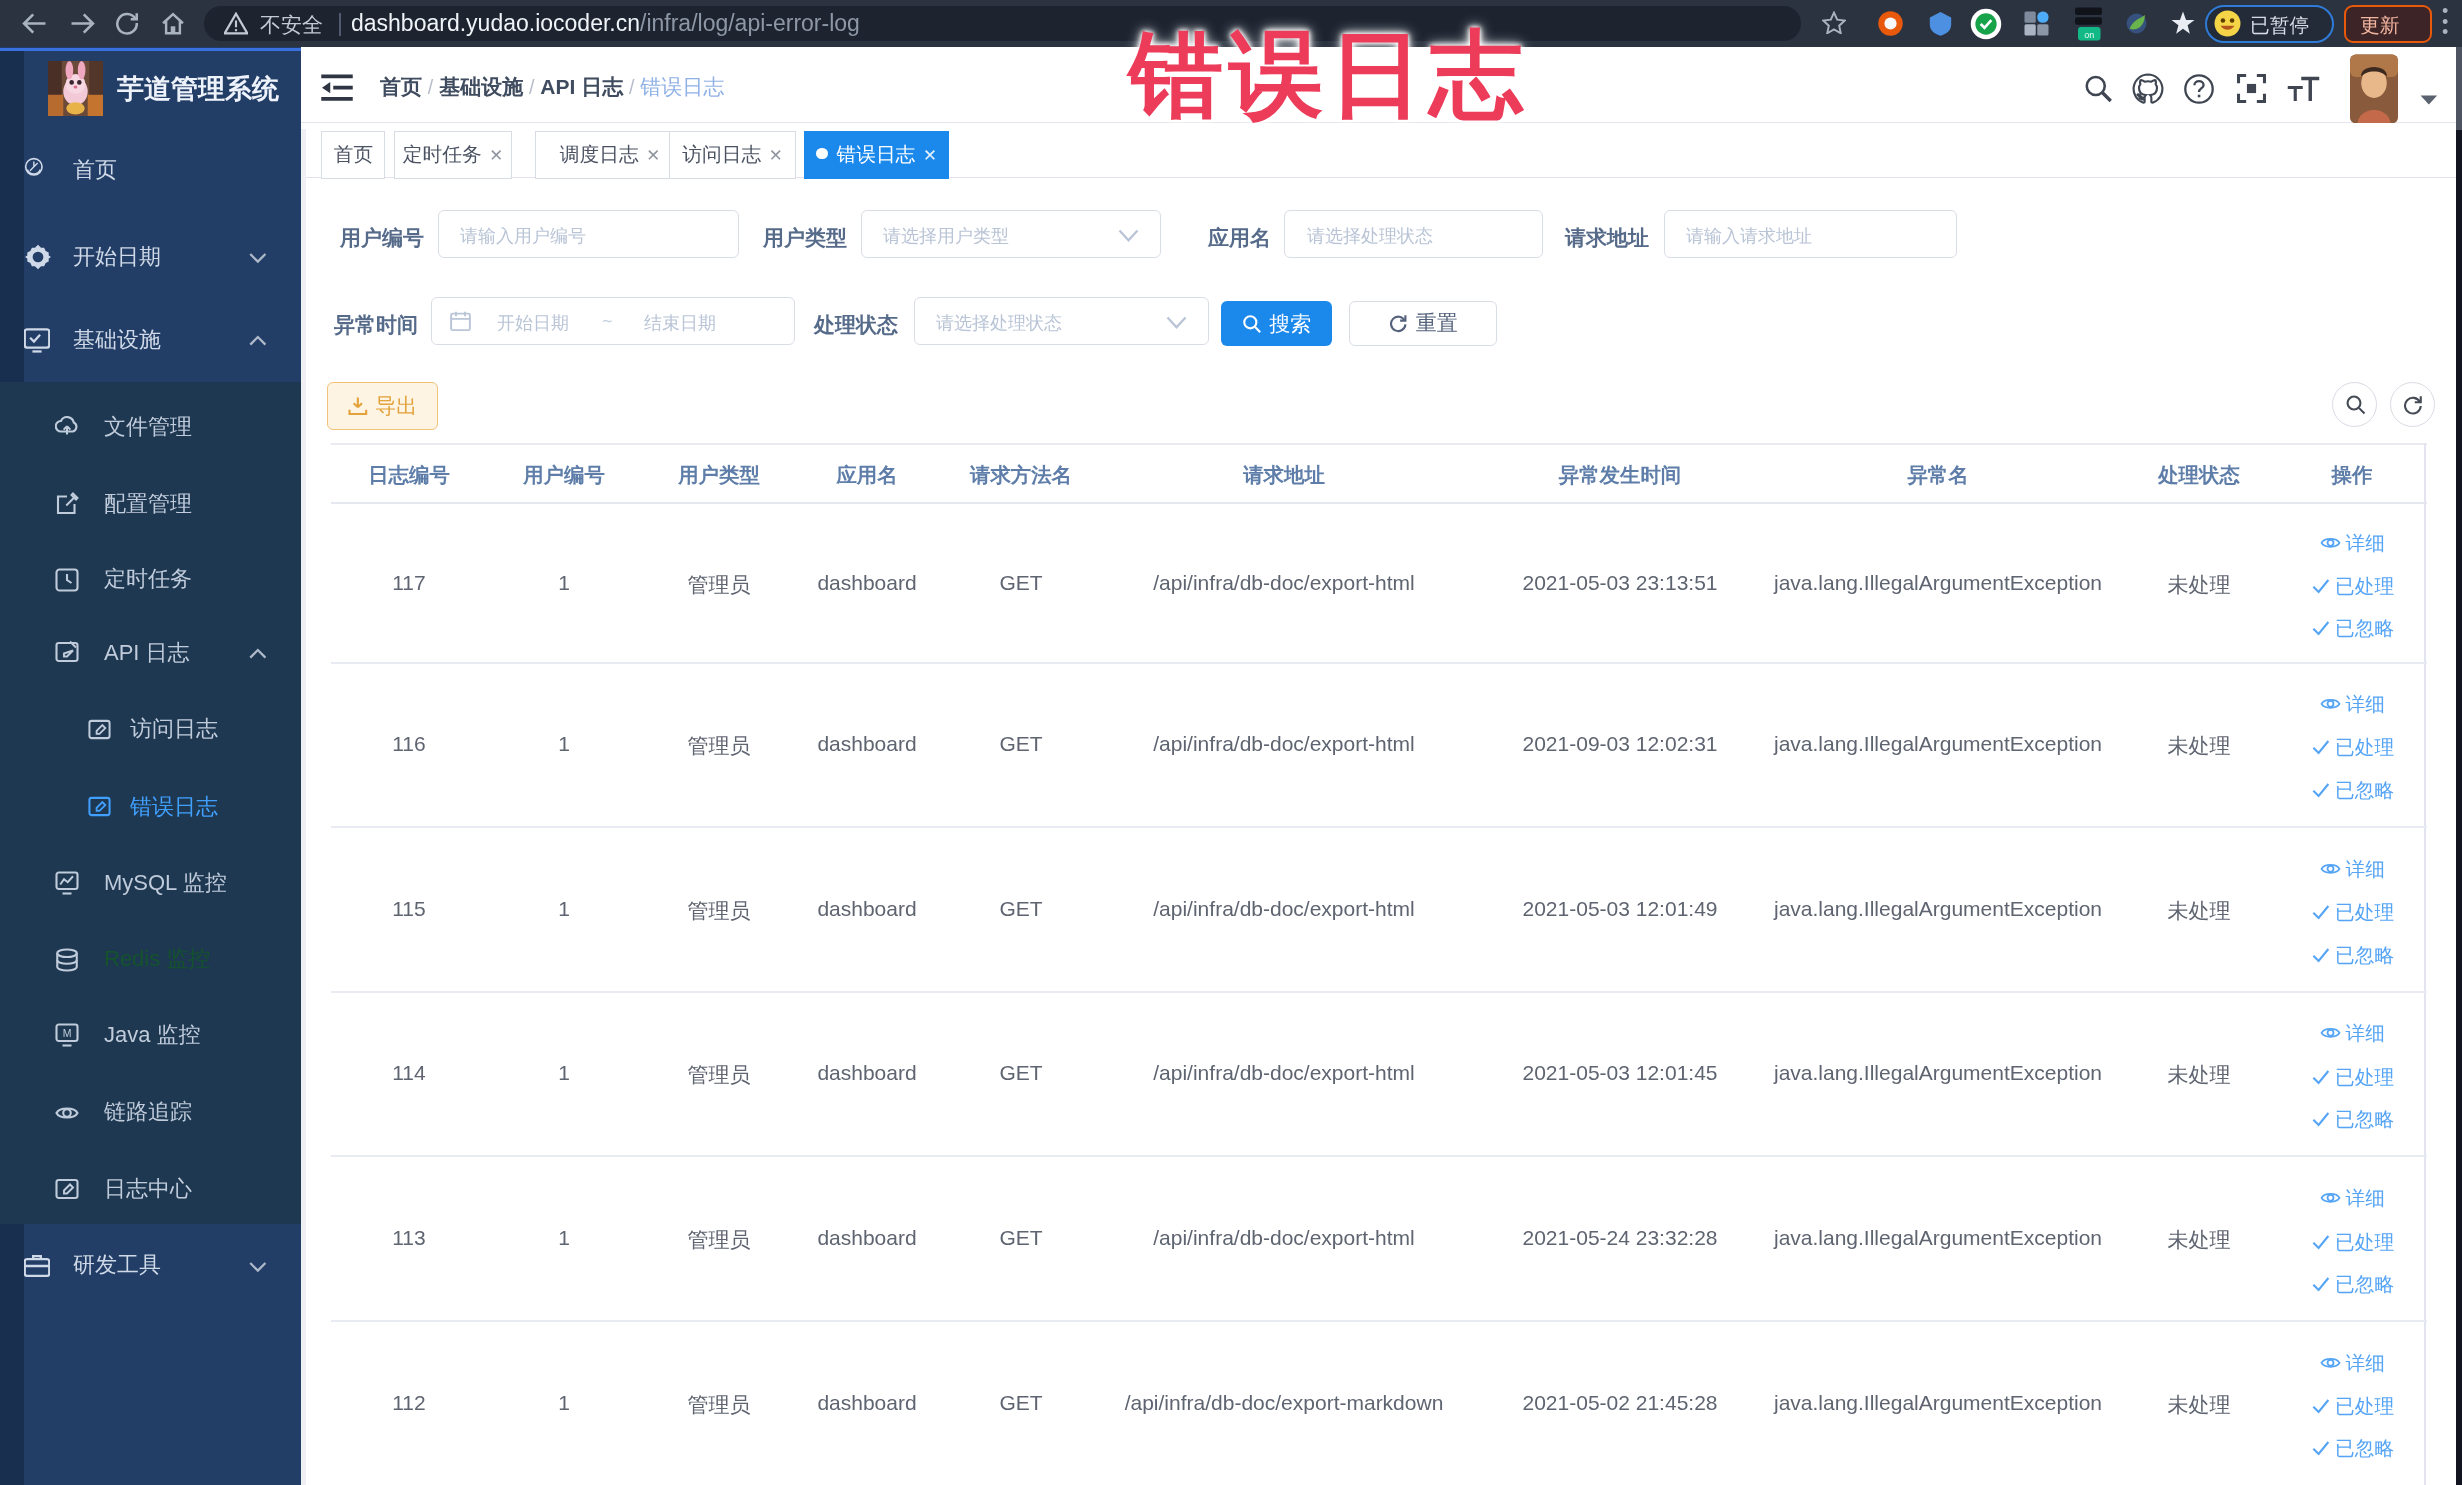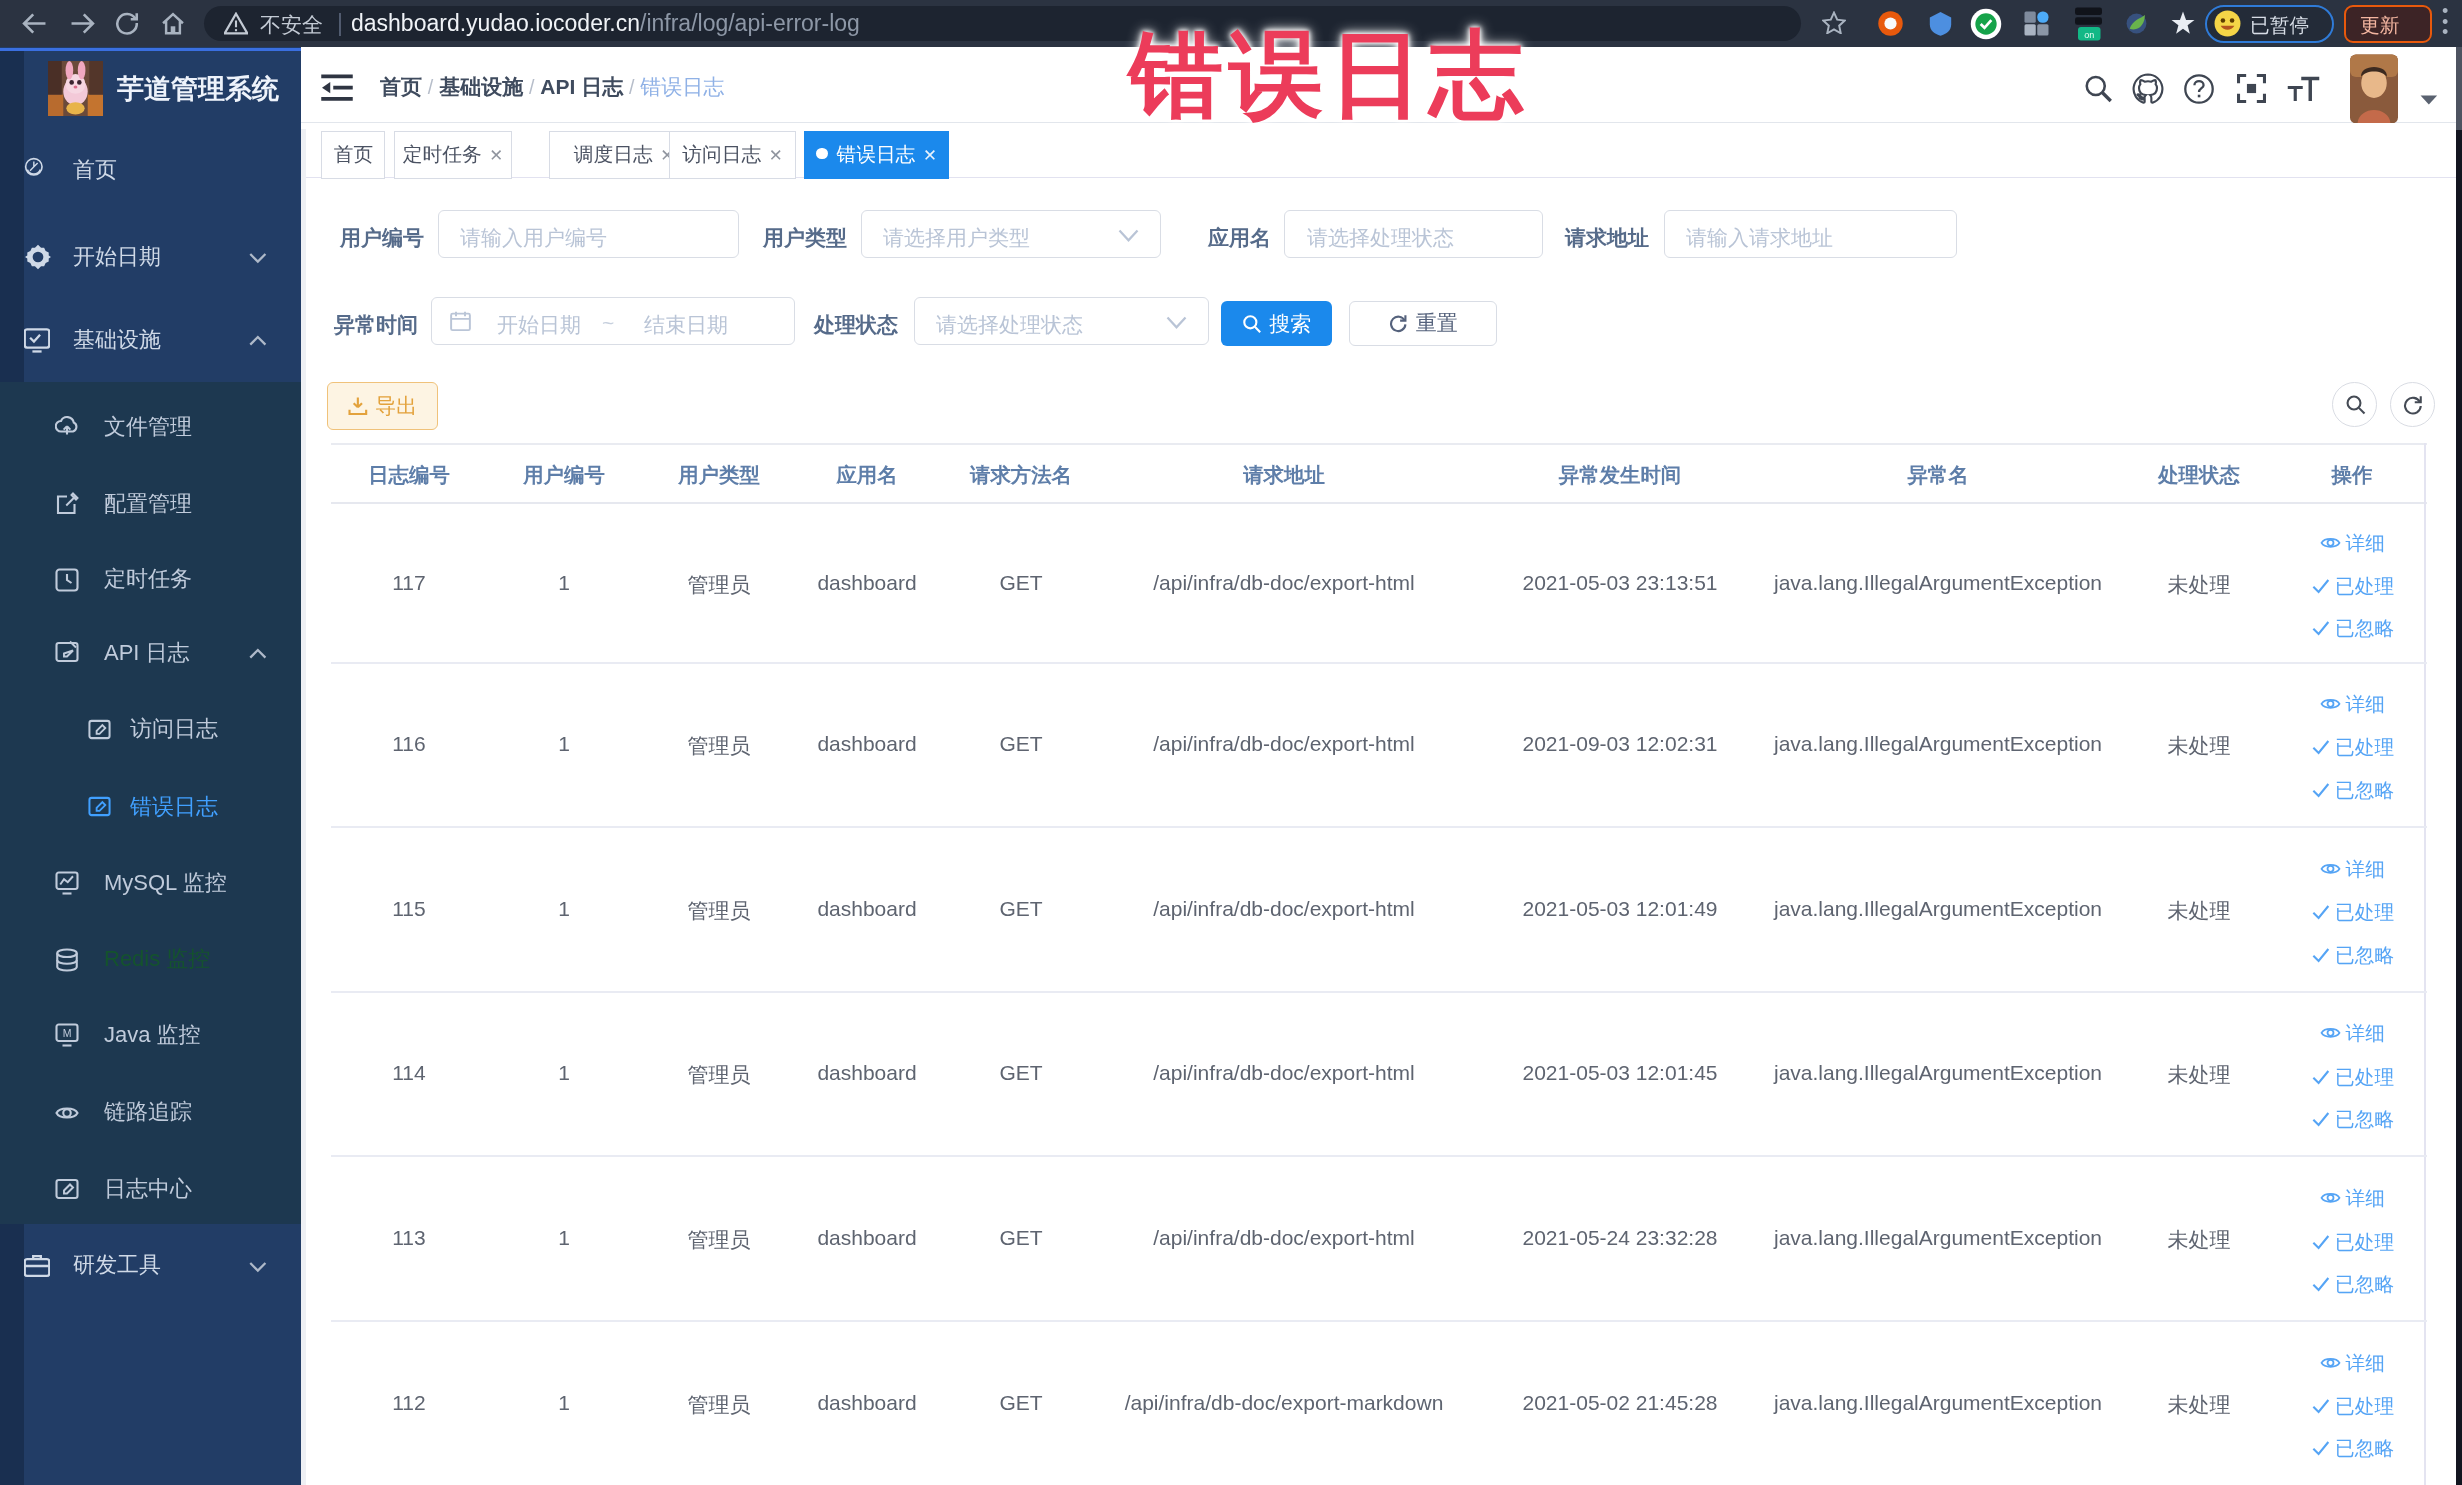--- a/index.html
+++ b/index.html
@@ -23,21 +23,21 @@
 .bcs{font-size:19.7px;color:#b6bdc9;font-weight:400}
 
 #tagsbar{left:301px;top:123px;width:2162px;height:55px;background:#fff;border-bottom:1.5px solid #e2e2f0}
 .tag{position:absolute;top:7.6px;height:48px;background:#fff;border:1.5px solid #d8dce5;font-size:19.7px;color:#4b5262;line-height:45px;text-align:center}
 .tag.active{background:#1b89ec;border-color:#1b89ec;color:#fff}
 .tagx{display:inline-block;font-size:16.7px;color:#90959f;margin-left:7.6px}
 .dot{display:inline-block;width:11.4px;height:11.4px;border-radius:6px;background:#fff;margin-right:9px;vertical-align:1.5px}
 
 .flabel{font-size:21px;font-weight:700;color:#566b8a;text-align:right}
 .finput{border:1.5px solid #d9dde5;border-radius:6px;background:#fff}
-.ph{font-size:21px;color:#b9c4d6}
+.ph{font-size:18px;color:#b9c4d6}
 .btn{border-radius:6px;font-size:21px;text-align:center}
 
 .th{font-size:20.4px;font-weight:700;color:#5e7ea9;text-align:center}
 .td{font-size:21px;color:#5e6470;text-align:center}
 .op{font-size:19.7px;color:#55a4f5}
 .sep{left:331px;width:2096px;height:1.5px;background:#e9ebf3}
 
 #wm{left:1129px;top:12px;white-space:nowrap;font-size:94px;font-weight:700;color:#ec3c5a;letter-spacing:6px;text-shadow:0 0 7.6px #fff,0 0 13.6px #fff,0 0 4.5px #fff}
 #scrollbar{left:2456px;top:47px;width:6.8px;height:1439px;background:#12151f}
 </style>
@@ -263,21 +263,21 @@
     <ellipse cx="32" cy="38" rx="17" ry="20" fill="#e8b88a"></ellipse>
     <path d="M10 92 C12 68 52 68 54 92 Z" fill="#c46a4a"></path>
     <path d="M15 30 C12 12 52 12 49 30 C44 20 20 20 15 30 Z" fill="#3c2a20"></path>
   </svg>
 <svg class="abs" style="left:2419px;top:94px" width="19.7" height="13.6" viewBox="0 0 26 18">
     <path d="M2 2 L13 14 L24 2 Z" fill="#5a6270"></path>
   </svg>
 <div id="tagsbar" class="abs">
   <div class="tag" style="left:20.4px;width:64px">首页</div>
   <div class="tag" style="left:93px;width:118px">定时任务<span class="tagx">✕</span></div>
-  <div class="tag" style="left:248px;width:150px">调度日志<span class="tagx">✕</span></div>
+  <div class="tag" style="left:234px;width:150px">调度日志<span class="tagx">✕</span></div>
   <div class="tag" style="left:368px;width:127px">访问日志<span class="tagx">✕</span></div>
   <div class="tag active" style="left:503px;width:145px"><span class="dot"></span>错误日志<span class="tagx" style="color:#e8f2fd">✕</span></div>
 </div>
 <div id="scrollbar" class="abs"></div>
 <div class="abs" style="left:2456px;top:47px;width:6.8px;height:83px;background:#4d5360"></div>
 <div class="abs" style="left:301px;top:129px;width:4.5px;height:1356px;background:#eef0f4"></div>
 
 <div class="abs flabel" style="left:257px;top:224px;width:167px">用户编号</div>
 <div class="abs finput" style="left:438px;top:210px;width:301px;height:48px"></div>
 <div class="abs ph" style="left:460px;top:224px">请输入用户编号</div>

